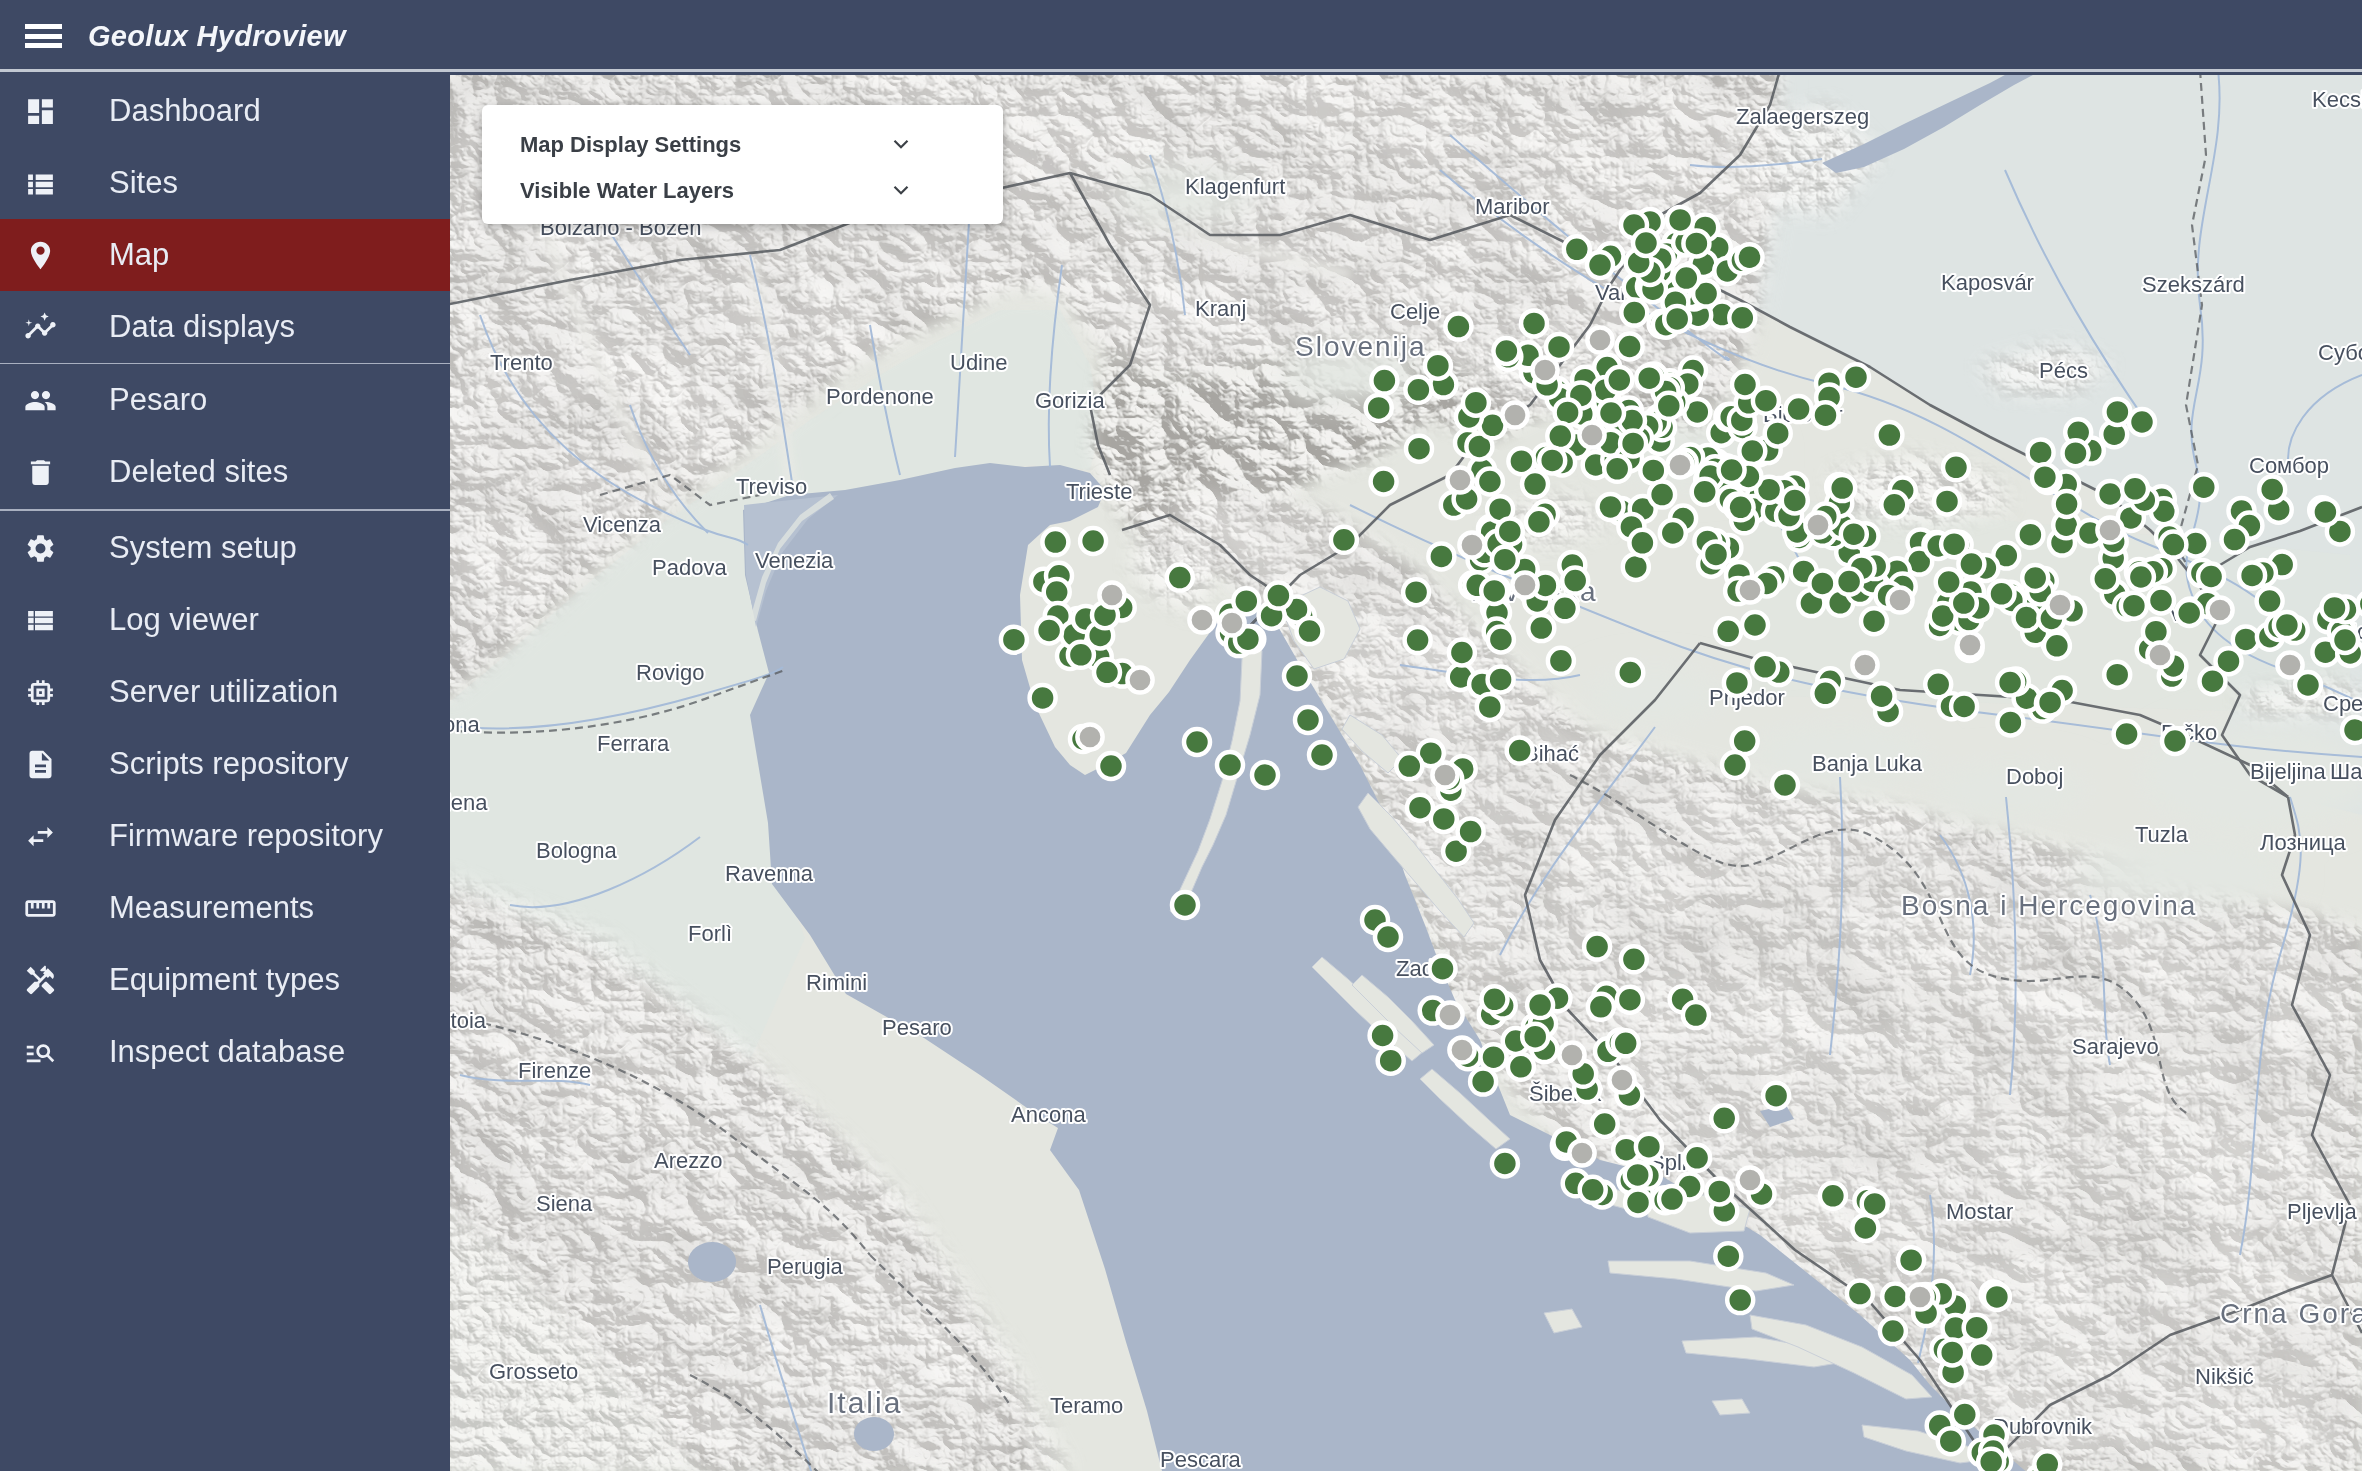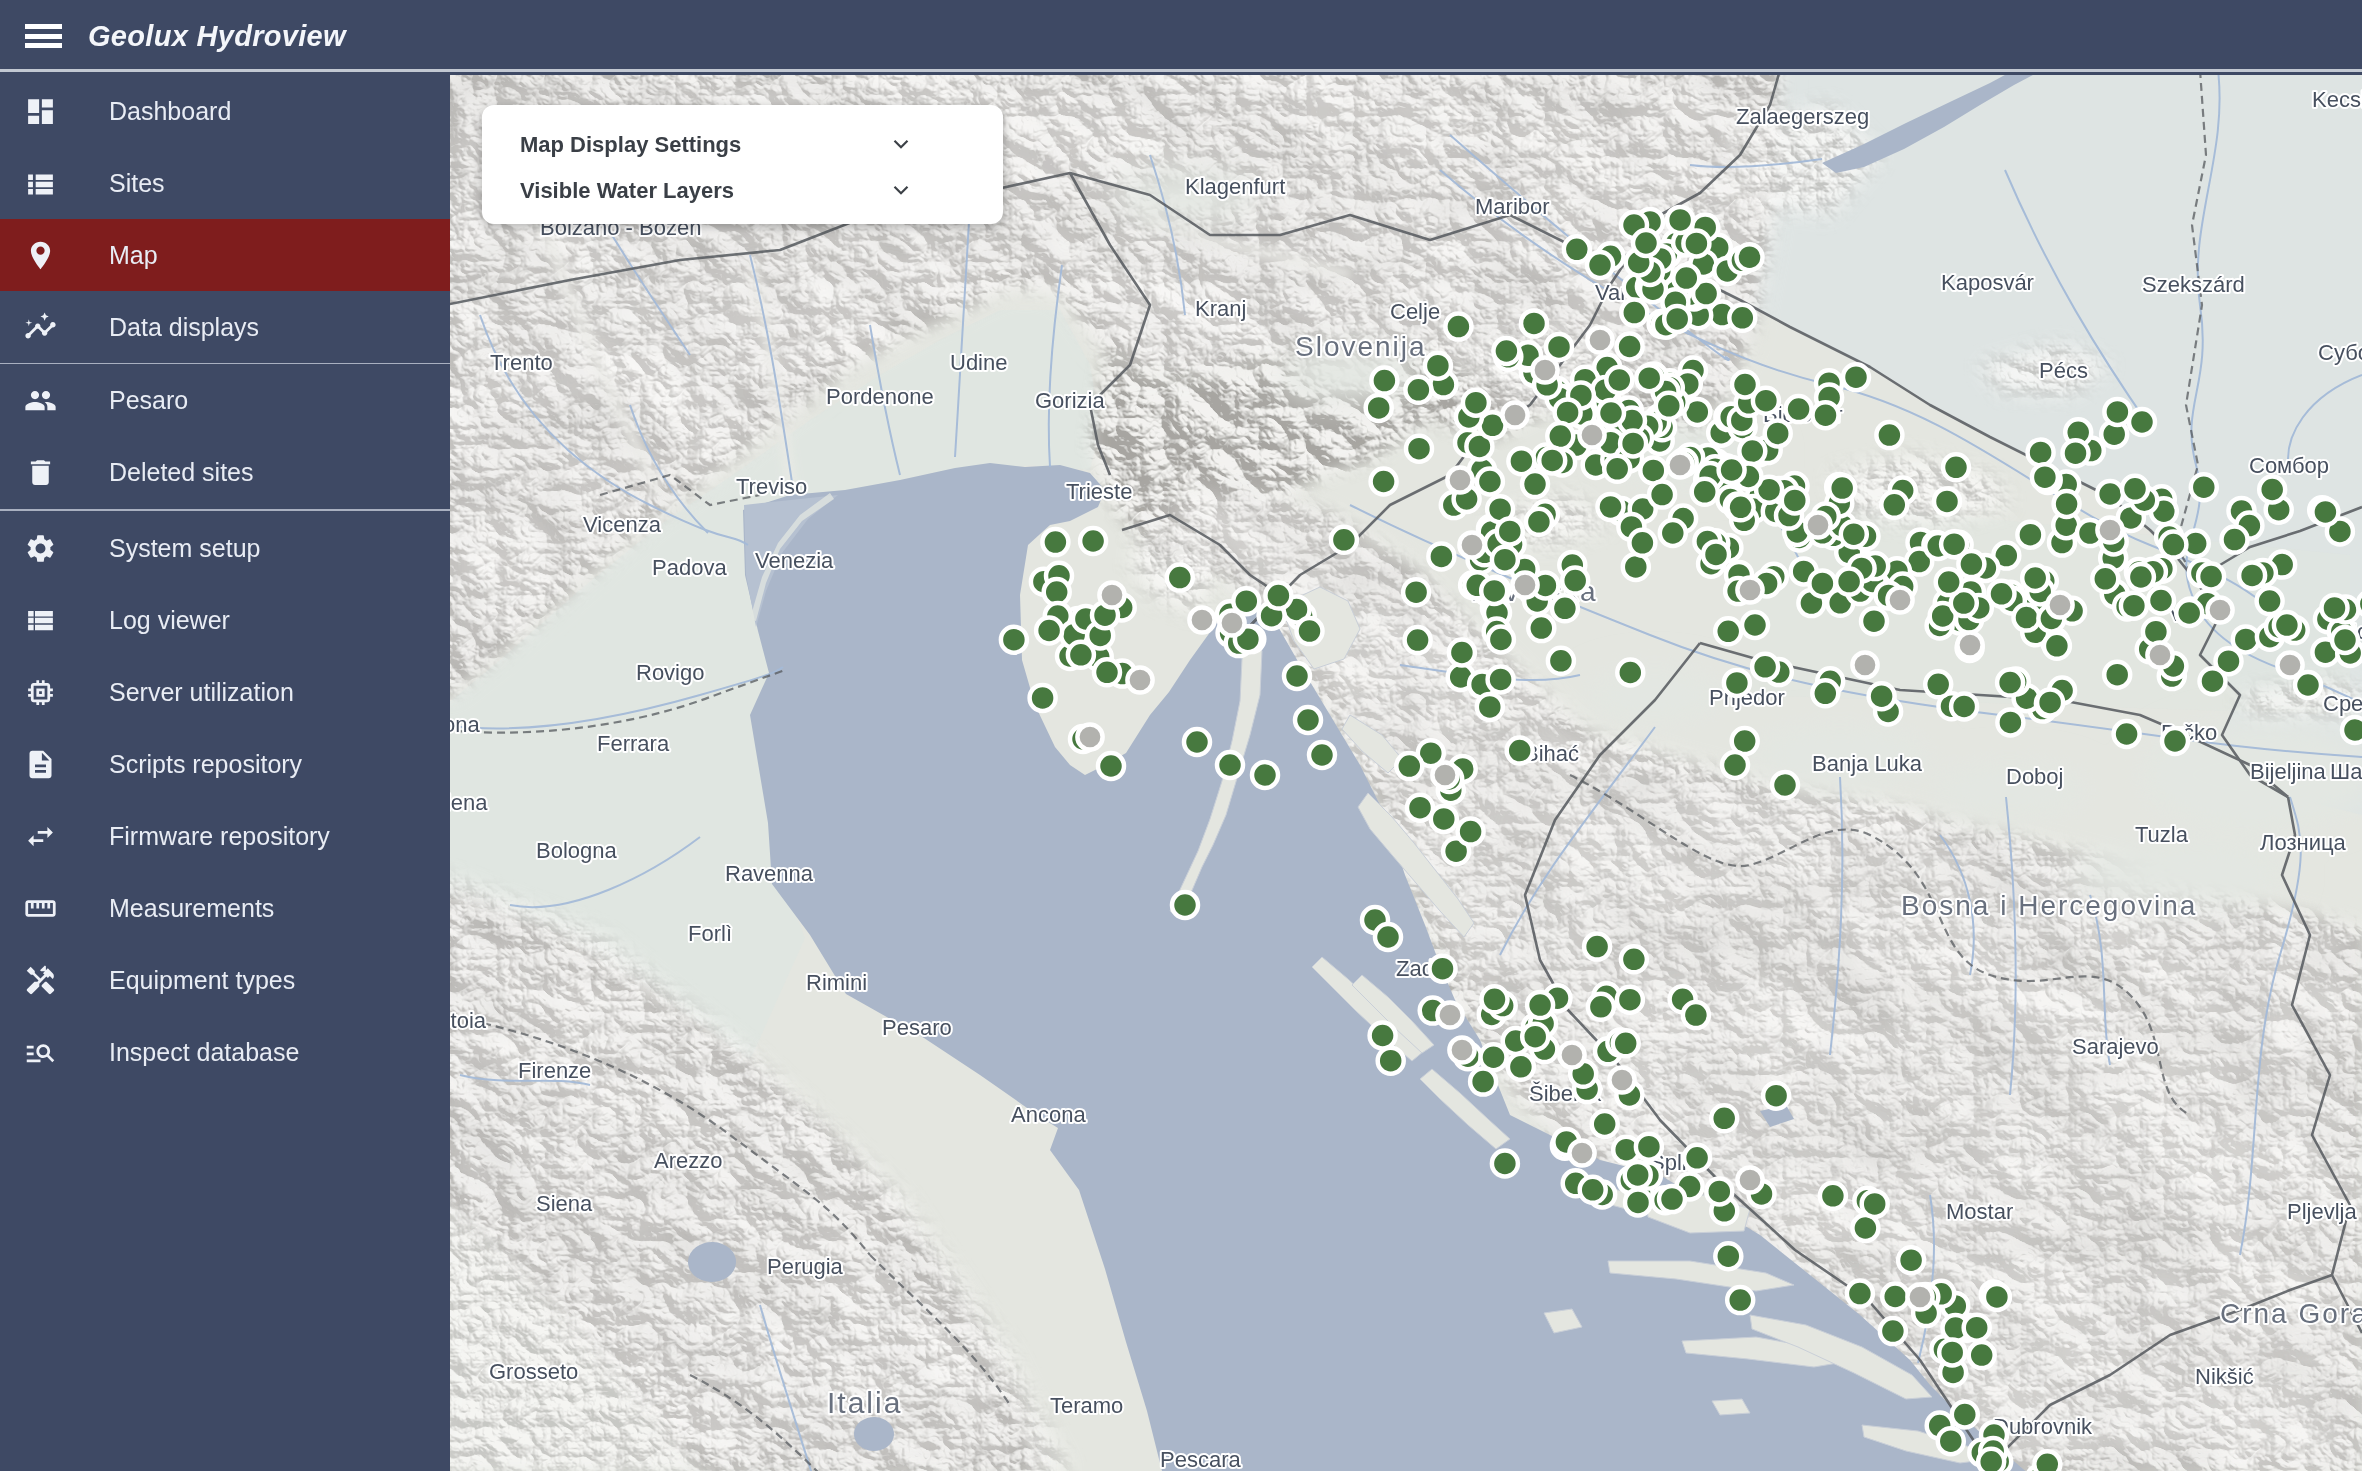--- a/index.html
+++ b/index.html
@@ -1,28 +1,28 @@
 <!DOCTYPE html>
 <html><head><meta charset="utf-8"><style>
 * { margin:0; padding:0; box-sizing:border-box; }
 html,body { width:2362px; height:1471px; overflow:hidden; font-family:"Liberation Sans",sans-serif; background:#3e4964; }
 #topbar { position:absolute; left:0; top:0; width:2362px; height:72px; background:#3e4964; border-bottom:3px solid #c2c8d2; z-index:30; }
 #burger { position:absolute; left:25px; top:24px; width:37px; height:24px; }
 #burger div { height:5px; background:#fff; margin-bottom:4.5px; }
 #title { position:absolute; left:88px; top:0; line-height:72px; font-size:29px; font-weight:bold; color:#f4f6fa; letter-spacing:.3px;font-style:italic; }
 #sidebar { position:absolute; left:0; top:75px; width:450px; height:1396px; background:#3e4964; z-index:20; }
-.item { height:72px; display:flex; align-items:center; color:#e8ecf4; font-size:25px; }
+.item { height:72px; display:flex; align-items:center; color:#e8ecf4; font-size:31px; }
 .item svg { margin-left:24px; }
 .item span { margin-left:52px; }
 .item.sel { background:#7f1d1d; }
 .sep1 { height:0; border-top:1.5px solid #a9b0c0; }
 .sep2 { height:4px; position:relative; }
 .sep2::after { content:""; position:absolute; left:0; right:0; top:1px; height:1.5px; background:#a9b0c0; }
 #map { position:absolute; left:450px; top:75px; width:1912px; height:1396px; background:#e4e6e0; z-index:1; }
-#card { position:absolute; left:482px; top:105px; width:521px; height:119px; background:#fff; border-radius:12px; box-shadow:0 3px 10px rgba(0,0,0,.28); z-index:10; }
+#card { position:absolute; left:482px; top:105px; width:521px; height:119px; background:#fff; border-radius:6px; box-shadow:0 3px 10px rgba(0,0,0,.28); z-index:10; }
 .crow { position:absolute; left:38px; height:30px; display:flex; align-items:center; }
 .crow b { font-size:22px; color:#3a3f46; }
 .cv { position:absolute; left:407px; }
 svg text { font-family:"Liberation Sans",sans-serif; paint-order:stroke; stroke:#ffffff; stroke-width:4px; stroke-linejoin:round; }
 </style></head><body>
 <div id="map">
 <svg width="1912" height="1396" viewBox="0 0 1912 1396">
 <defs>
 <filter id="ter" x="-3%" y="-3%" width="106%" height="106%">
   <feTurbulence type="turbulence" baseFrequency="0.021 0.024" numOctaves="4" seed="11" result="n"></feTurbulence>

